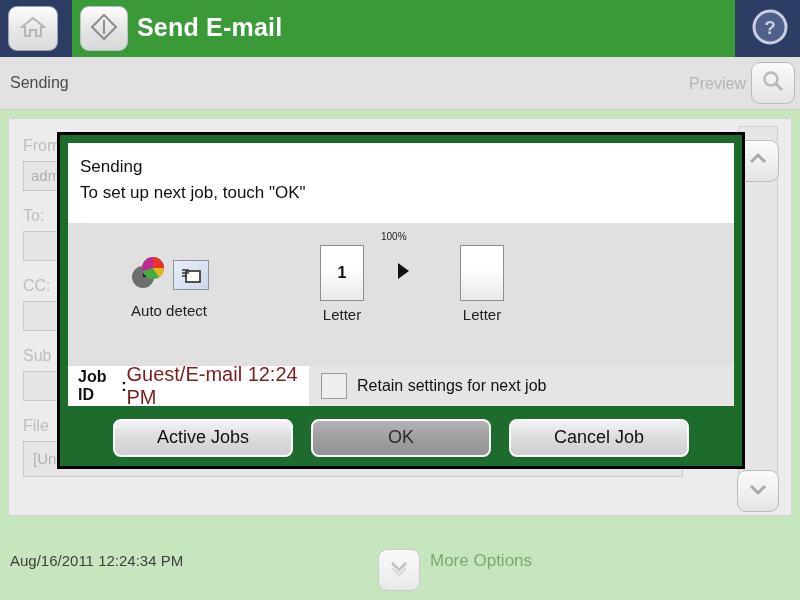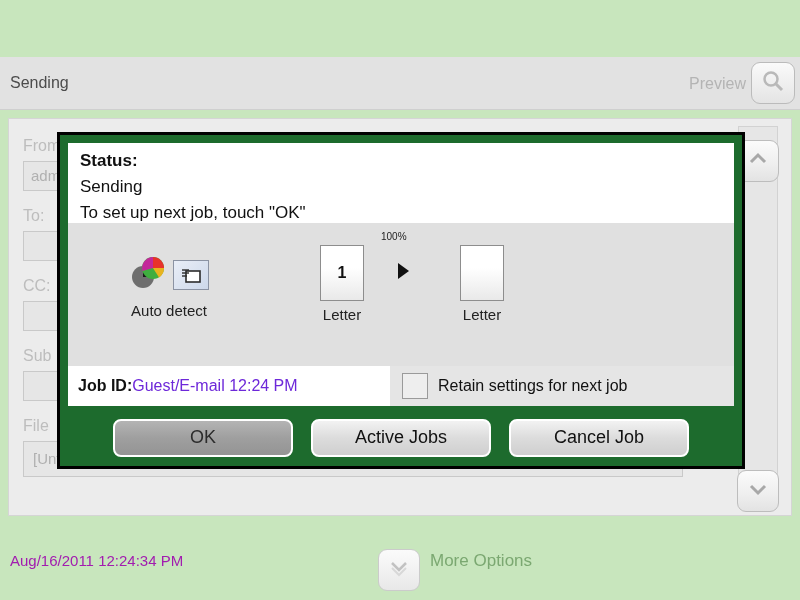--- a/index.html
+++ b/index.html
@@ -88,21 +88,21 @@
     background: linear-gradient(to bottom,#fbfbfb 0%, #eeeeee 60%, #e3e3e3 100%);
     border: 1px solid #bdbdbd; border-radius: 9px;
     display: flex; align-items: center; justify-content: center;
   }
   .scroll-up { top: 140px; }
   .scroll-down { top: 470px; }
 
   
   .bottom-time {
     position: absolute; left: 10px; top: 552px;
-    font-size: 15px; color: #a21caf;
+    font-size: 15px; color: #404040;
   }
   .more-options-btn {
     position: absolute; left: 378px; top: 549px; width: 42px; height: 42px;
     background: linear-gradient(to bottom,#fbfbfb 0%, #f0f0f0 60%, #e8e8e8 100%);
     border: 1px solid #cbcbcb; border-radius: 9px;
     display: flex; align-items: center; justify-content: center;
   }
   .more-options-label {
     position: absolute; left: 430px; top: 551px;
     font-size: 17px; color: #7ba871;
@@ -125,25 +125,25 @@
 
   .dlg-body {
     position: absolute; left: 0; top: 80px; width: 666px; height: 143px;
     background: #e0e0e0;
   }
   .dlg-footer {
     position: absolute; left: 0; top: 223px; width: 666px; height: 40px;
     background: #ffffff; display: flex; align-items: center;
   }
   .jobid-cell {
-    width: 322px; height: 40px; display: flex; align-items: center;
+    width: 241px; height: 40px; display: flex; align-items: center;
     padding-left: 10px; background: #ffffff;
   }
   .jobid-label { font-size: 16px; font-weight: bold; color: #111; }
-  .jobid-value { font-size: 16px; color: #6d28d9; }
+  .jobid-value { font-size: 20px; color: #7f1d1d; }
   .retain-cell {
     flex: 1; height: 40px; background: #e5e5e5;
     display: flex; align-items: center; padding-left: 12px;
   }
   .checkbox {
     width: 26px; height: 26px; background: #eeeeee;
     border: 1px solid #9a9a9a; margin-right: 10px;
   }
   .retain-label { font-size: 16px; color: #111; }
 
@@ -194,20 +194,51 @@
     width: 44px; height: 32px; margin: 0 auto;
     border: 2px solid #5c8f5c; background: #fbfbfb;
     display: flex; align-items: center; justify-content: center;
   }
 </style>
 </head>
 <body>
 
 <div id="screen">
 
+  <div class="header-bar">
+    <div class="header-green"></div>
+
+    <div class="home-btn">
+      <span>
+        <svg width="26" height="24" viewBox="0 0 26 24">
+          <path d="M13 3 L24 12 L21 12 L21 21 L16 21 L16 15 L10 15 L10 21 L5 21 L5 12 L2 12 Z" fill="none" stroke="#b6b6b6" stroke-width="2"></path>
+        </svg>
+      </span>
+    </div>
+
+    <div class="start-btn">
+      <span>
+        <svg width="28" height="28" viewBox="0 0 28 28">
+          <path d="M14 2 L26 14 L14 26 L2 14 Z" fill="none" stroke="#8e8e8e" stroke-width="2"></path>
+          <line x1="14" y1="7" x2="14" y2="21" stroke="#8e8e8e" stroke-width="2"></line>
+        </svg>
+      </span>
+    </div>
+
+    <div class="header-title">Send E-mail</div>
+
+    <div class="help-btn">
+      <span>
+        <svg width="40" height="40" viewBox="0 0 40 40">
+          <circle cx="20" cy="20" r="16" fill="#51608a" stroke="#c9cfe0" stroke-width="3"></circle>
+          <text x="20" y="27" font-size="19" font-family="Liberation Sans, sans-serif" fill="#c9cfe0" text-anchor="middle" font-weight="bold">?</text>
+        </svg>
+      </span>
+    </div>
+  </div>
 
   <div class="subheader">
     <div class="subheader-status">Sending</div>
     <div class="preview-label">Preview</div>
   </div>
   <div class="preview-btn">
     <span>
       <svg width="24" height="24" viewBox="0 0 24 24">
         <circle cx="10" cy="10" r="6.5" fill="none" stroke="#b9b9b9" stroke-width="2.5"></circle>
         <line x1="15" y1="15" x2="21" y2="21" stroke="#b9b9b9" stroke-width="3"></line>
@@ -259,23 +290,20 @@
         <polyline points="4,9 11,16 18,9" fill="none" stroke="#d8d8d8" stroke-width="2"></polyline>
       </svg>
     </span>
   </div>
   <div class="more-options-label">More Options</div>
 
   <div class="dialog">
     <div class="dlg-inner">
 
       <div class="dlg-status">
-        <div>
-          <span class="dlg-status-label">Status</span><span class="dlg-status-label">:</span>
-        </div>
         <div class="dlg-status-line">Sending</div>
         <div class="dlg-status-line">To set up next job, touch "OK"</div>
       </div>
 
       <div class="dlg-body">
 
         <div class="icon-slot" style="left:36px; top:30px; width:130px;">
           <div style="display:flex; align-items:center; justify-content:center; gap:4px; height:44px;">
             <span>
               <svg width="40" height="40" viewBox="0 0 40 40">
@@ -320,27 +348,27 @@
             <span class="jobid-label">:</span>
             <span class="jobid-value">Guest/E-mail 12:24 PM</span>
         </div>
         <div class="retain-cell">
           <span class="checkbox"></span>
           <span class="retain-label">Retain settings for next job</span>
         </div>
       </div>
 
       <div class="dlg-buttons">
+        <div class="dlg-btn">
+          <span>Active Jobs</span>
+        </div>
         <div class="dlg-btn pressed">
           <span>OK</span>
         </div>
         <div class="dlg-btn">
-          <span>Active Jobs</span>
-        </div>
-        <div class="dlg-btn">
           <span>Cancel Job</span>
         </div>
       </div>
 
     </div>
   </div>
 
 </div>
 
 </body></html>

